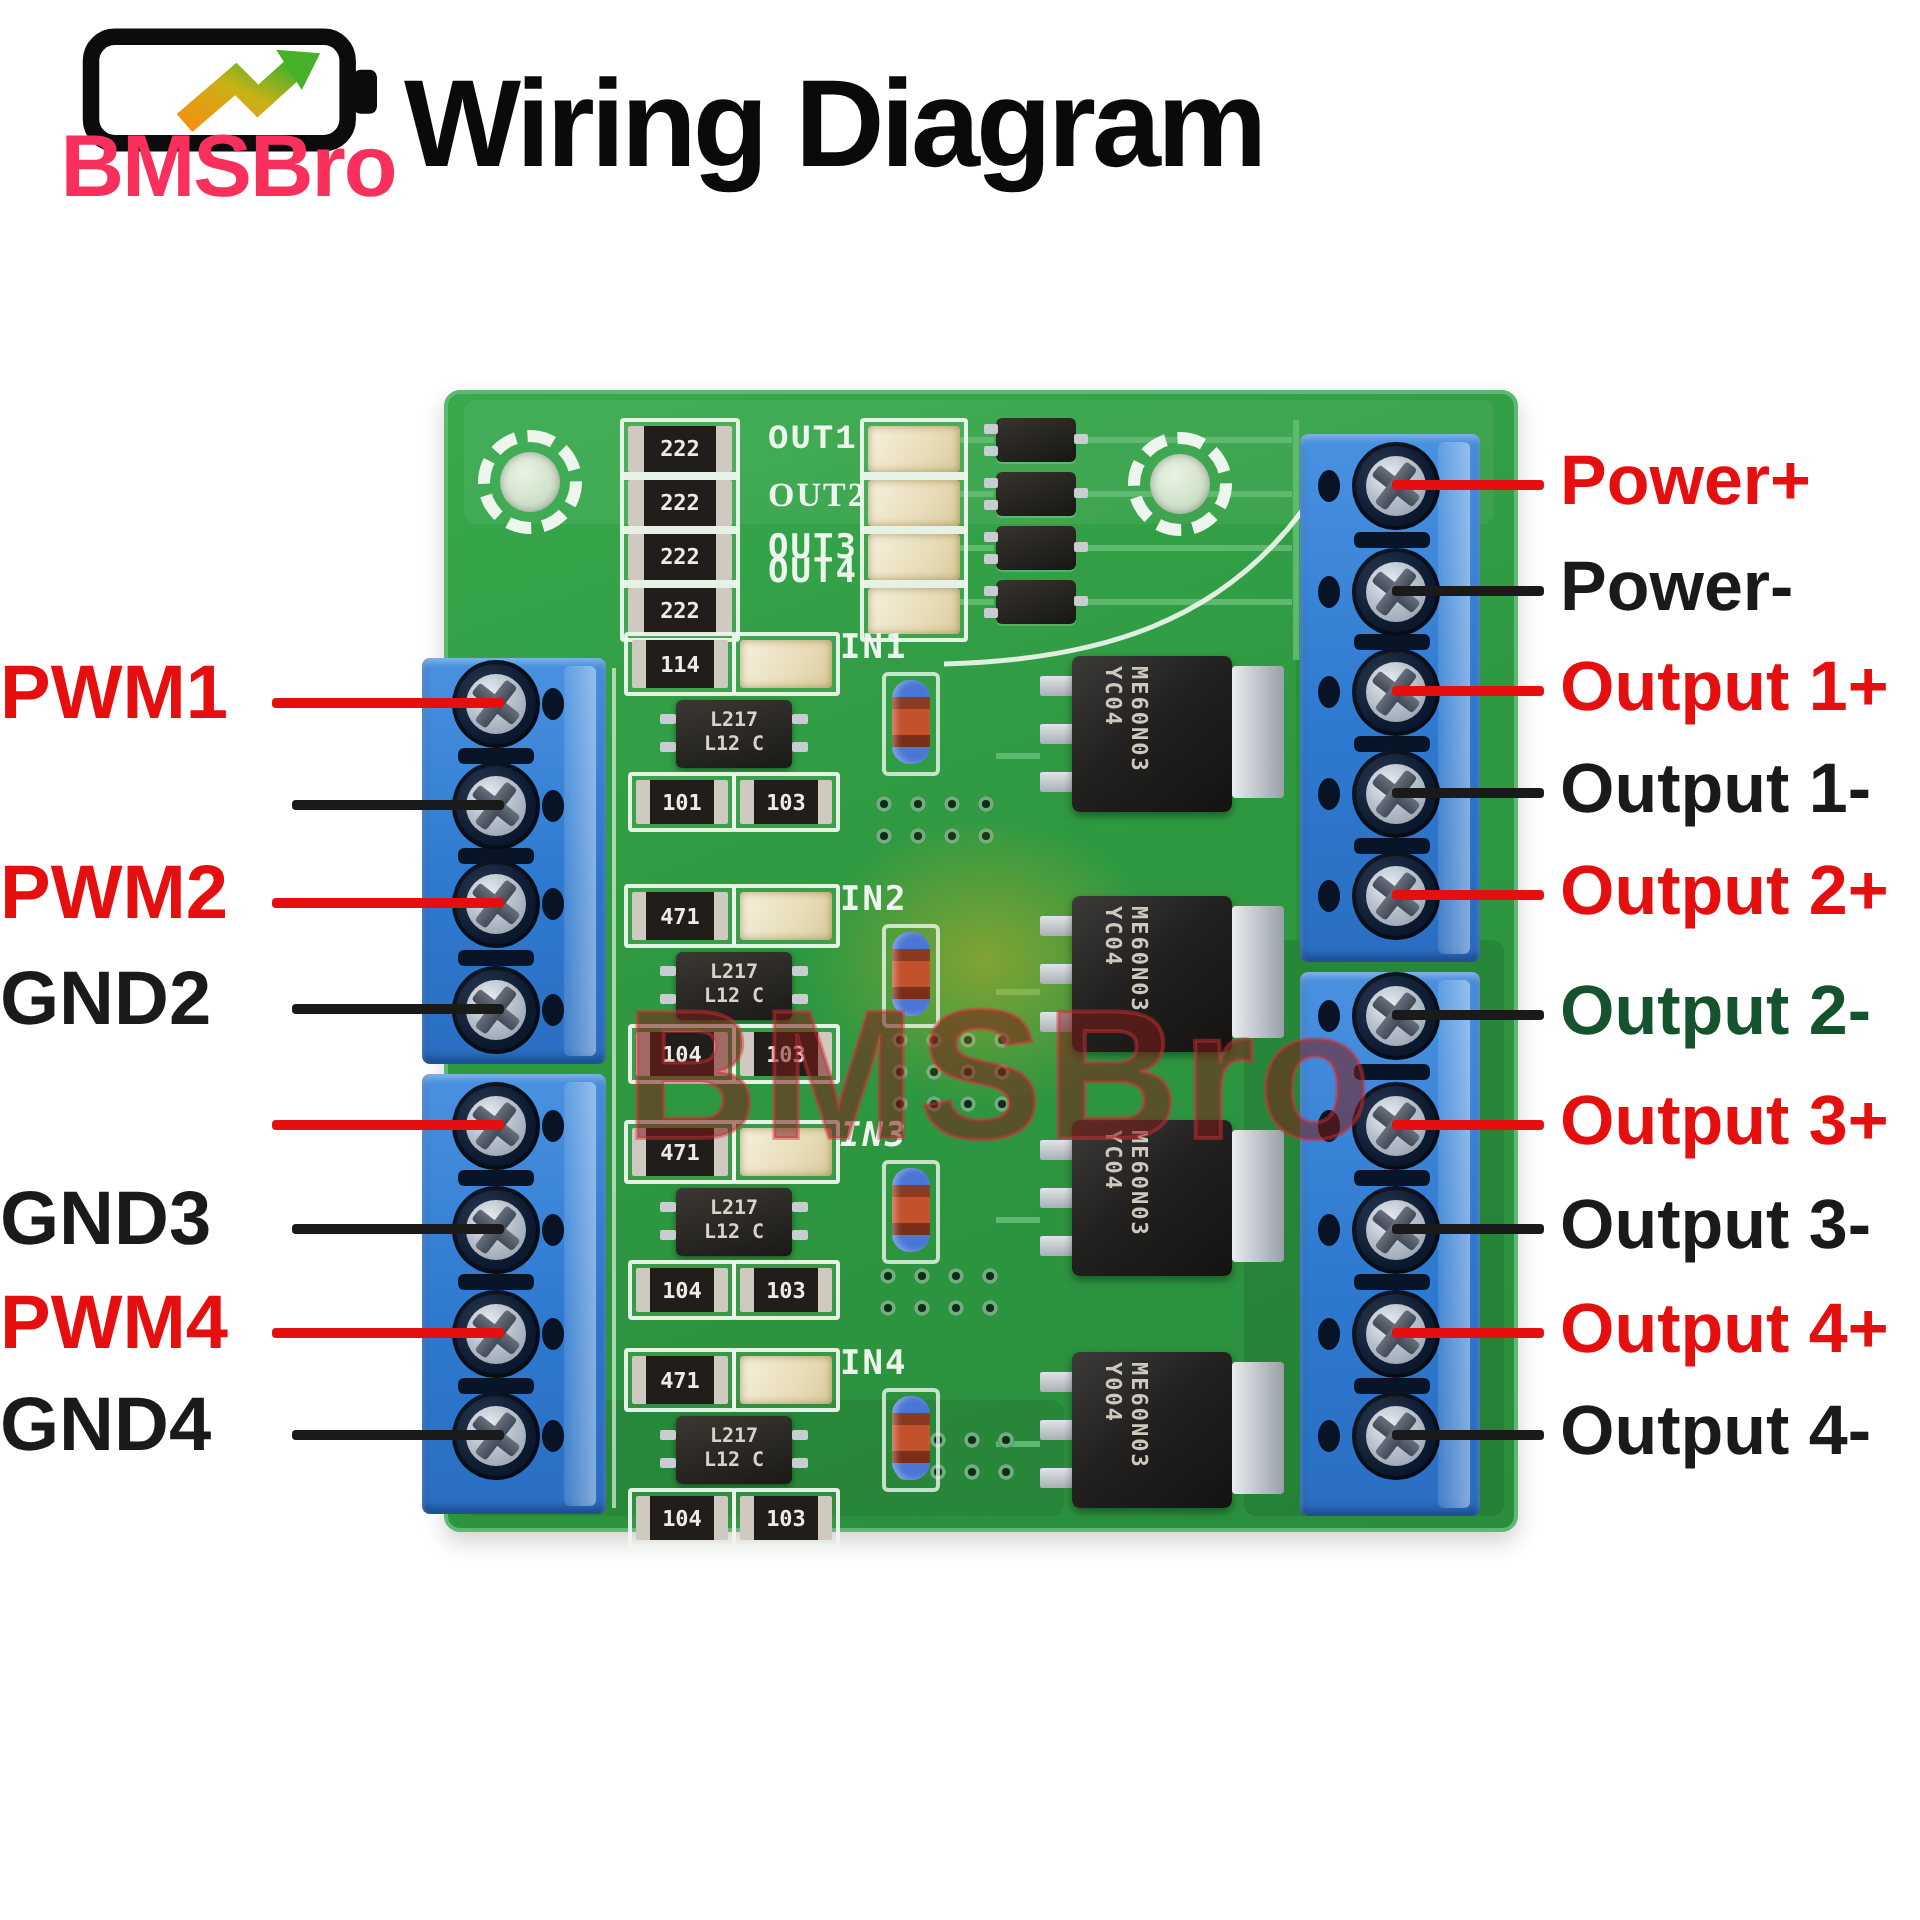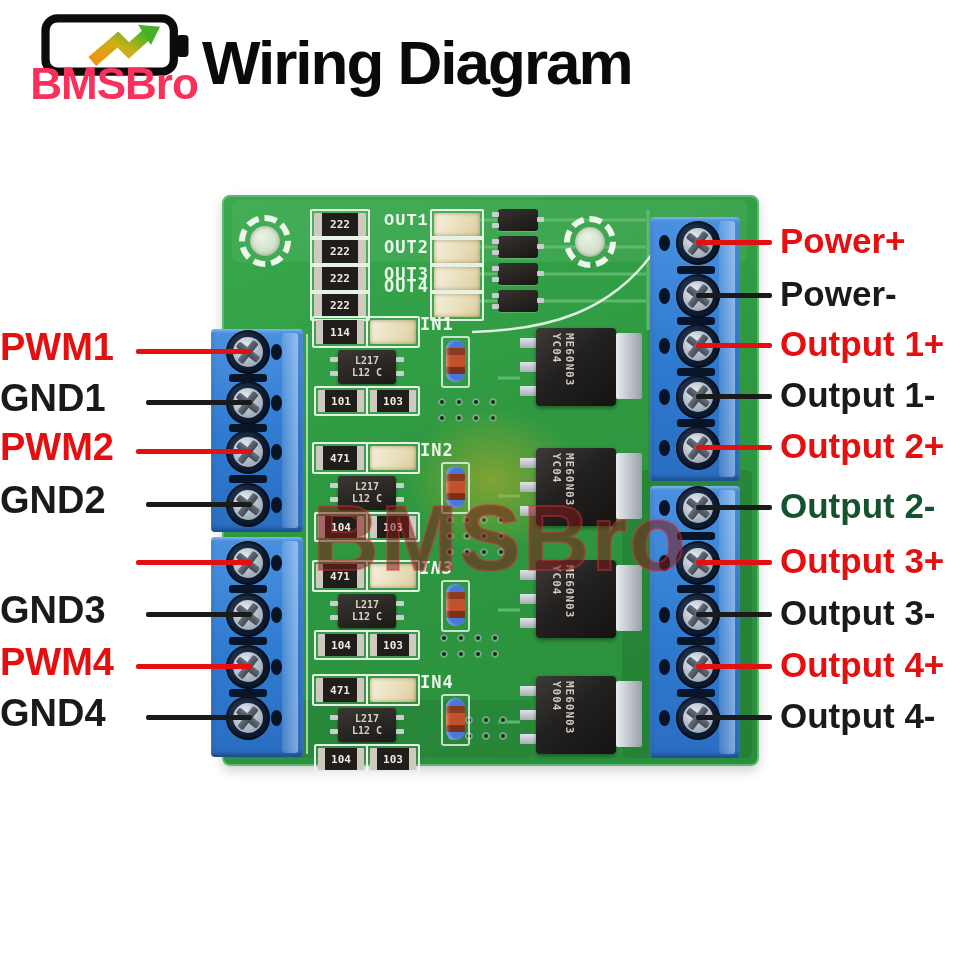--- a/index.html
+++ b/index.html
@@ -295,21 +295,20 @@
     </div>
     <div class="toval" style="left: 659px; top: 710px;"></div>
     <div class="screw" style="left: 676px; top: 696px;">
       <div class="screw-in">
         <div class="sbar sbar1"></div>
         <div class="sbar sbar2"></div>
       </div>
     </div>
     <div class="plabel left" style="left: 0px; top: 327px; width: 138px; color: rgb(230, 15, 15);">PWM1</div>
     <div class="pline" style="left: 136px; top: 349px; width: 116px; background: rgb(230, 15, 15);"></div>
-    <div class="plabel left" style="left: 0px; top: 378px; width: 148px; color: rgb(26, 26, 26);">GND1</div>
     <div class="pline" style="left: 146px; top: 400px; width: 106px; background: rgb(26, 26, 26);"></div>
     <div class="plabel left" style="left: 0px; top: 427px; width: 138px; color: rgb(230, 15, 15);">PWM2</div>
     <div class="pline" style="left: 136px; top: 449px; width: 116px; background: rgb(230, 15, 15);"></div>
     <div class="plabel left" style="left: 0px; top: 480px; width: 148px; color: rgb(26, 26, 26);">GND2</div>
     <div class="pline" style="left: 146px; top: 502px; width: 106px; background: rgb(26, 26, 26);"></div>
     <div class="pline" style="left: 136px; top: 560px; width: 116px; background: rgb(230, 15, 15);"></div>
     <div class="plabel left" style="left: 0px; top: 590px; width: 148px; color: rgb(26, 26, 26);">GND3</div>
     <div class="pline" style="left: 146px; top: 612px; width: 106px; background: rgb(26, 26, 26);"></div>
     <div class="plabel left" style="left: 0px; top: 642px; width: 138px; color: rgb(230, 15, 15);">PWM4</div>
     <div class="pline" style="left: 136px; top: 664px; width: 116px; background: rgb(230, 15, 15);"></div>
@@ -343,21 +342,21 @@
       <div class="led"></div>
     </div>
     <div class="sot" style="left: 498px; top: 209px;">
       <div class="leg" style="left: -6px; top: 3px;"></div>
       <div class="leg" style="left: -6px; top: 14px;"></div>
       <div class="leg" style="right: -6px; top: 8px;"></div>
     </div>
     <div class="resbox" style="left: 310px; top: 236px; width: 52px; height: 23px;">
       <div class="reschip">222</div>
     </div>
-    <div class="silk outlab" style="left: 384px; top: 239px;">OUT2</div>
+    <div class="silk outlab" style="left: 384px; top: 239px; font-family: Liberation Serif, serif;">OUT2</div>
     <div class="resbox" style="left: 430px; top: 236px; width: 46px; height: 23px;">
       <div class="led"></div>
     </div>
     <div class="sot" style="left: 498px; top: 236px;">
       <div class="leg" style="left: -6px; top: 3px;"></div>
       <div class="leg" style="left: -6px; top: 14px;"></div>
       <div class="leg" style="right: -6px; top: 8px;"></div>
     </div>
     <div class="resbox" style="left: 310px; top: 263px; width: 52px; height: 23px;">
       <div class="reschip">222</div>

